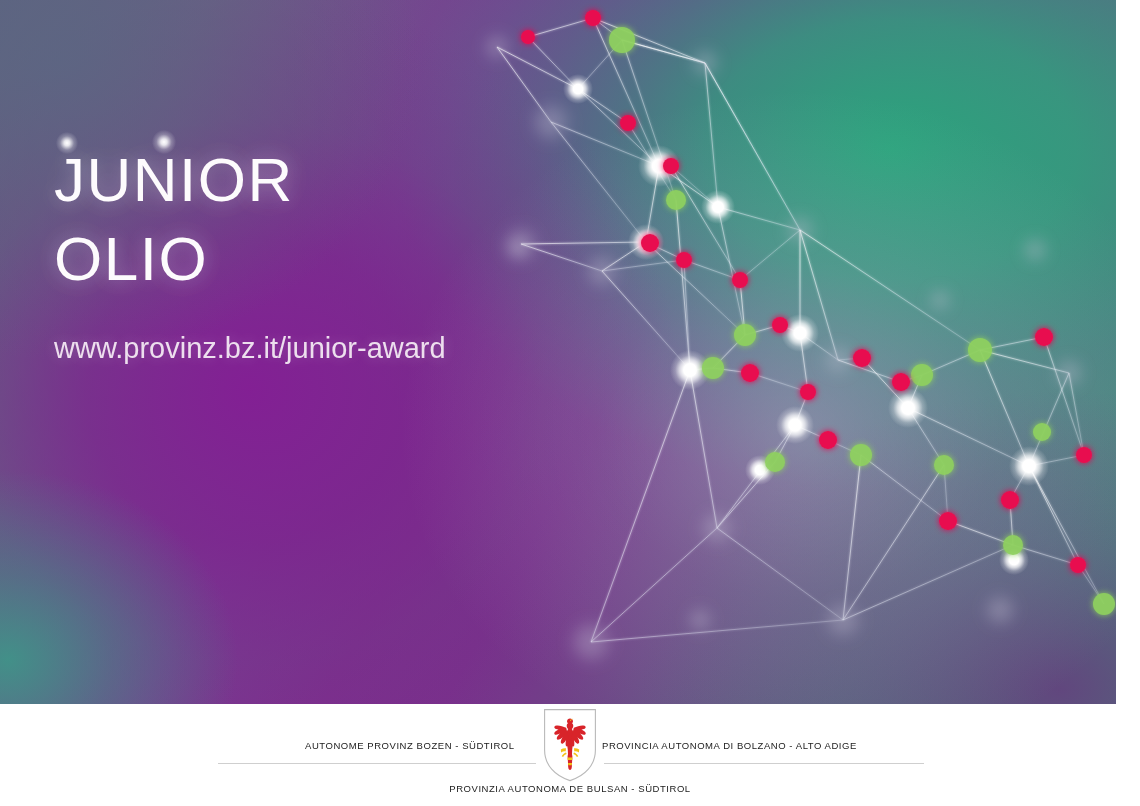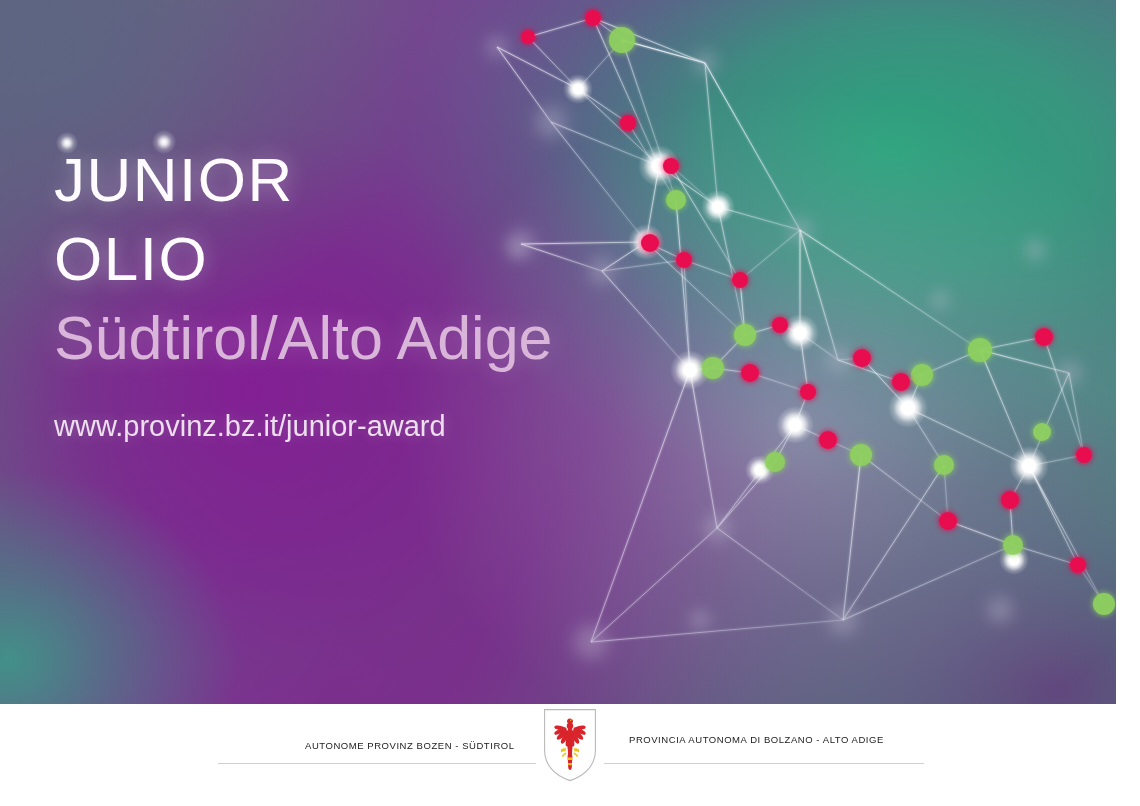--- a/index.html
+++ b/index.html
@@ -195,21 +195,21 @@
   .foot-line {
     position: absolute;
     font-family: "Liberation Sans", sans-serif;
     font-size: 9.5px;
     font-weight: 400;
     letter-spacing: 0.55px;
     color: #1b1b1b;
     white-space: nowrap;
   }
   #foot-de { left: 305px;  top: 36px; }
-  #foot-it { left: 602px;  top: 30px; margin-left: 27px; }
+  #foot-it { left: 602px;  top: 36px; }
   #foot-lad {
     left: 0; right: 0;
     top: 79px;
     text-align: center;
   }
 
   
   #coa {
     position: absolute;
     left: 543px;
@@ -374,37 +374,37 @@
         </g>
       </svg>
     </div>
 
     <div class="sparkle" style="left:56px;  top:132px; width:22px; height:22px;"></div>
     <div class="sparkle" style="left:152px; top:130px; width:24px; height:24px;"></div>
 
     <div id="textblock">
       <div class="title">JUNIOR</div>
       <div class="title">OLIO</div>
-      <div id="subtitle">Südtirol/Alto Adige</div>
       <div id="urls">
         <div>www.provinz.bz.it/junior-award</div>
       </div>
     </div>
 
     <div id="sidecode">OLIO</div>
   </div>
 
   <div id="footer">
     <div id="footer-inner">
 
       <div class="foot-rule left"></div>
       <div class="foot-rule right"></div>
 
       <div class="foot-line" id="foot-de">AUTONOME PROVINZ BOZEN - SÜDTIROL</div>
       <div class="foot-line" id="foot-it">PROVINCIA  AUTONOMA DI BOLZANO - ALTO ADIGE</div>
+      <div class="foot-line" id="foot-lad">PROVINZIA AUTONOMA DE BULSAN - SÜDTIROL</div>
 
       <svg id="coa" viewBox="0 0 54 74">
         <path d="M1.6 1.6 H52.4 V42 C52.4 57 42 68 27 72.6 C12 68 1.6 57 1.6 42 Z" fill="#ffffff" stroke="#b9b9b9" stroke-width="1.1"></path>
         <g fill="#d8242a">
 
           <path d="M27 14.5 c-2.0 0-3.3 1.4-3.3 3.2 0 1.5 .8 2.4 1.5 3.4
                    -1.2 1.6-1.8 3.6-1.8 6.1 0 5.2 1.0 10.4 1.4 14.6
                    .2 2.4 .2 4.6 .1 6.6 h4.2 c-.1-2.0-.1-4.2 .1-6.6
                    .4-4.2 1.4-9.4 1.4-14.6 0-2.5-.6-4.5-1.8-6.1
                    .7-1.0 1.5-1.9 1.5-3.4 0-1.8-1.3-3.2-3.3-3.2 z"></path>

